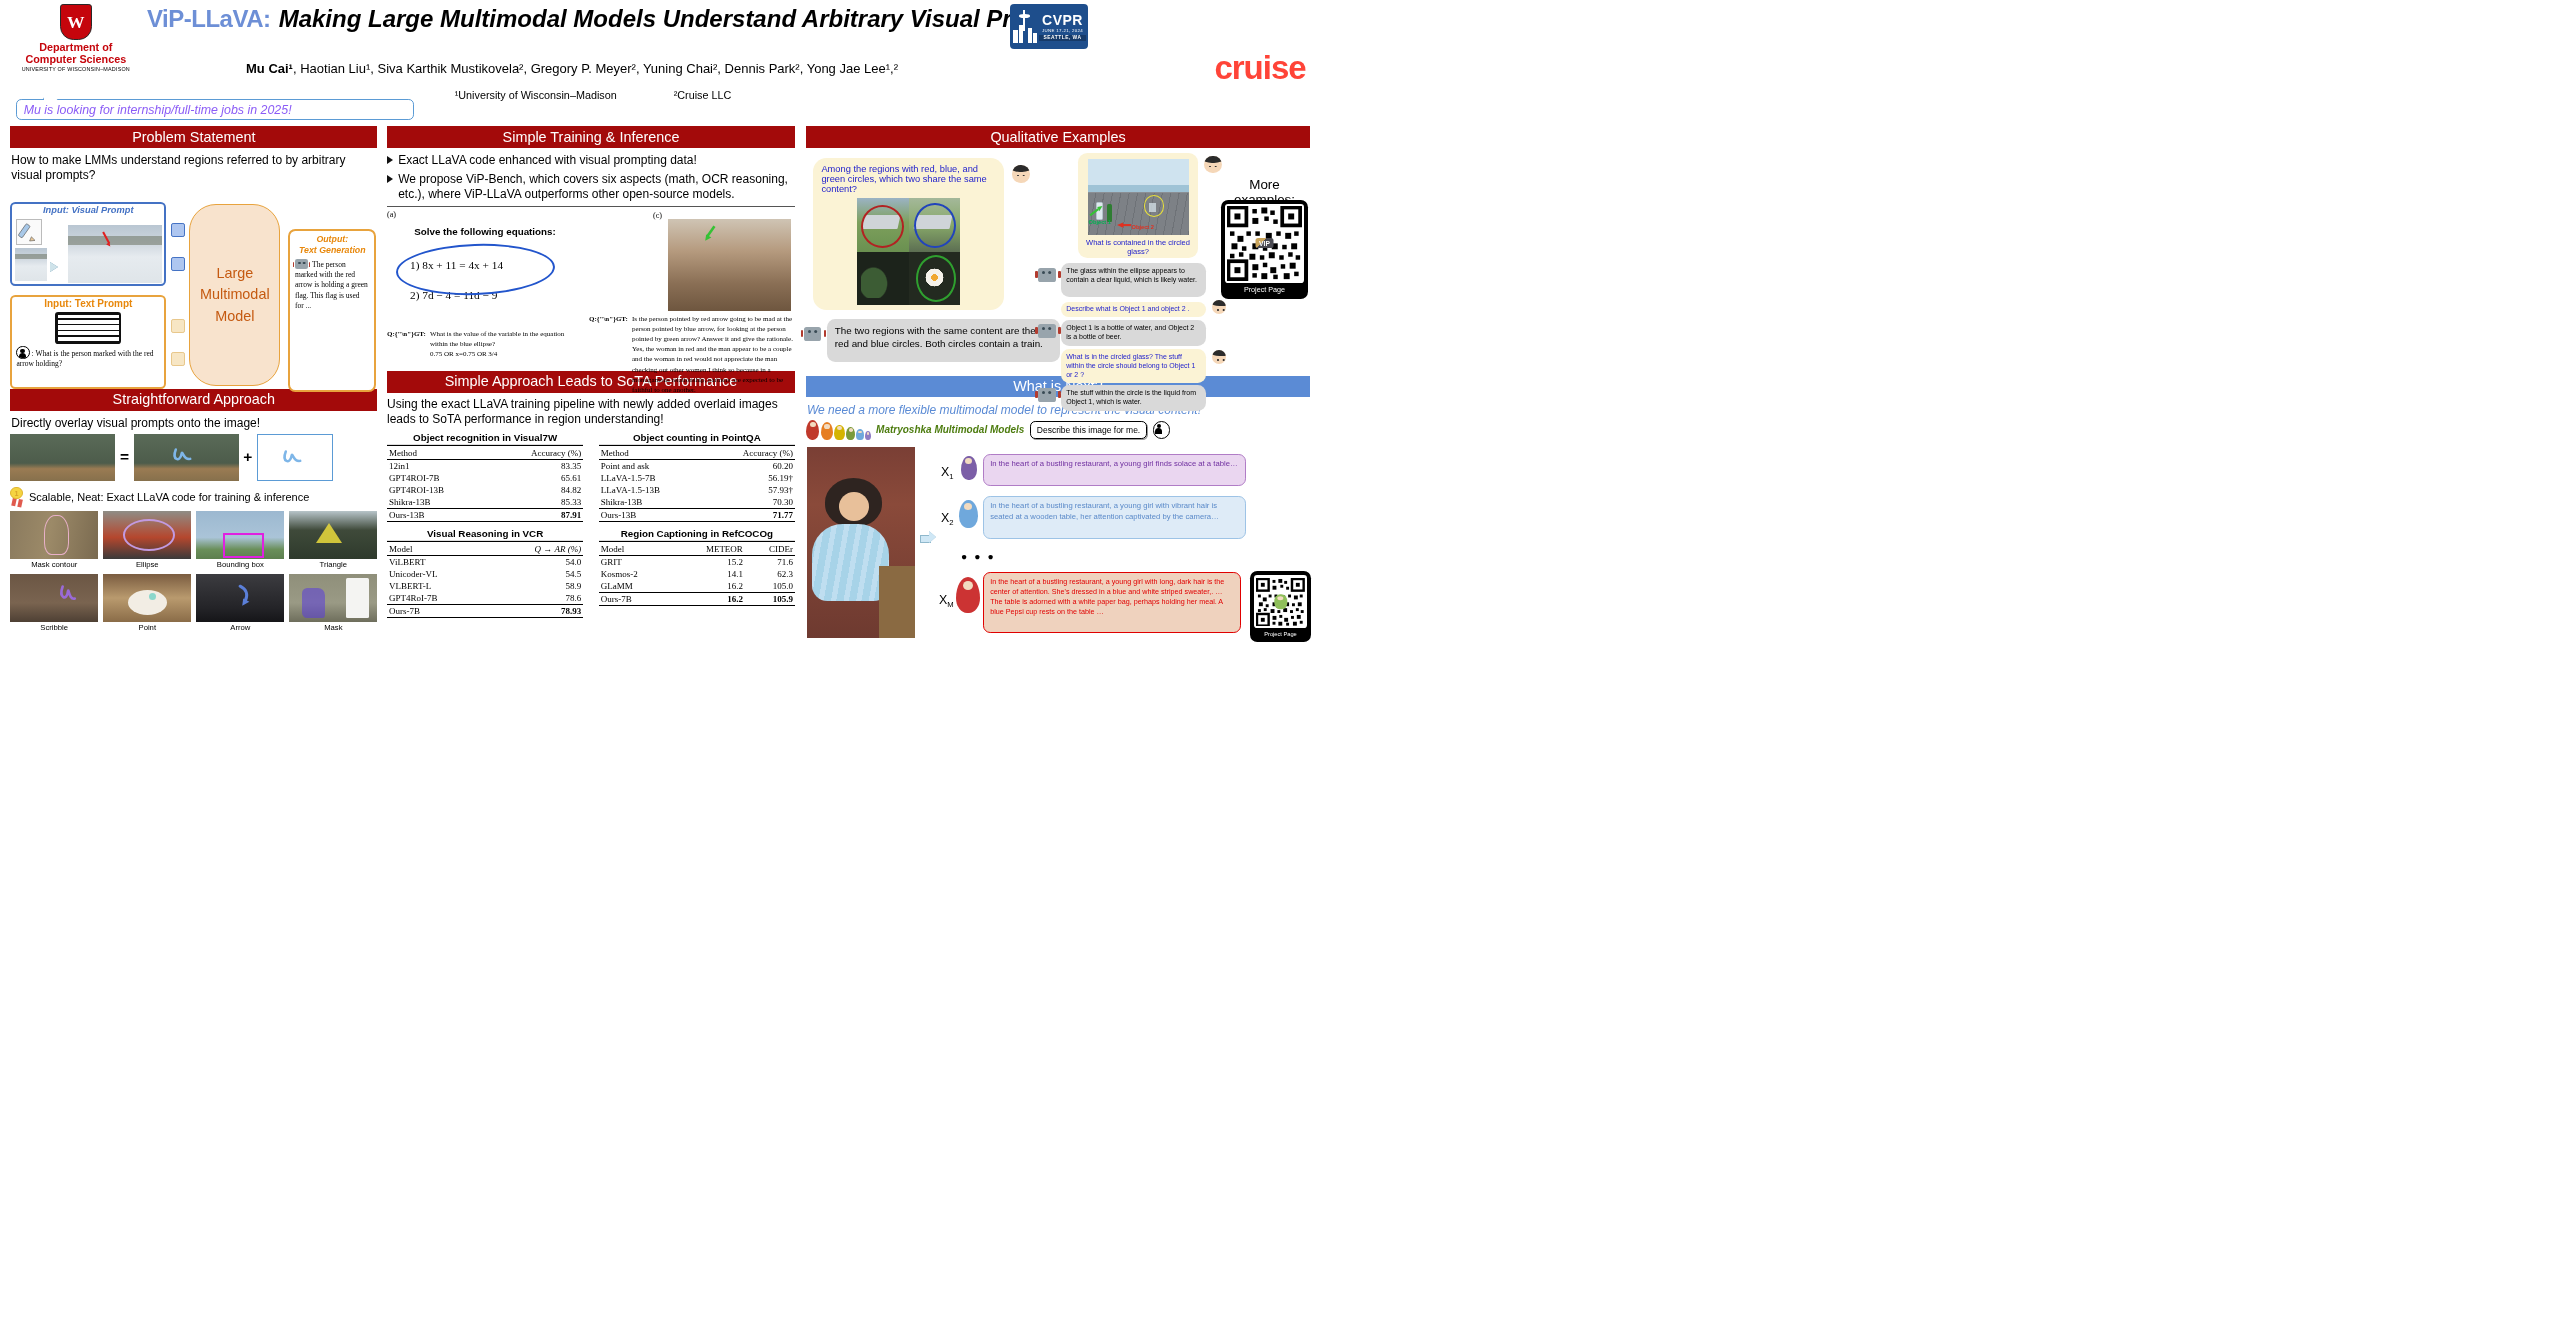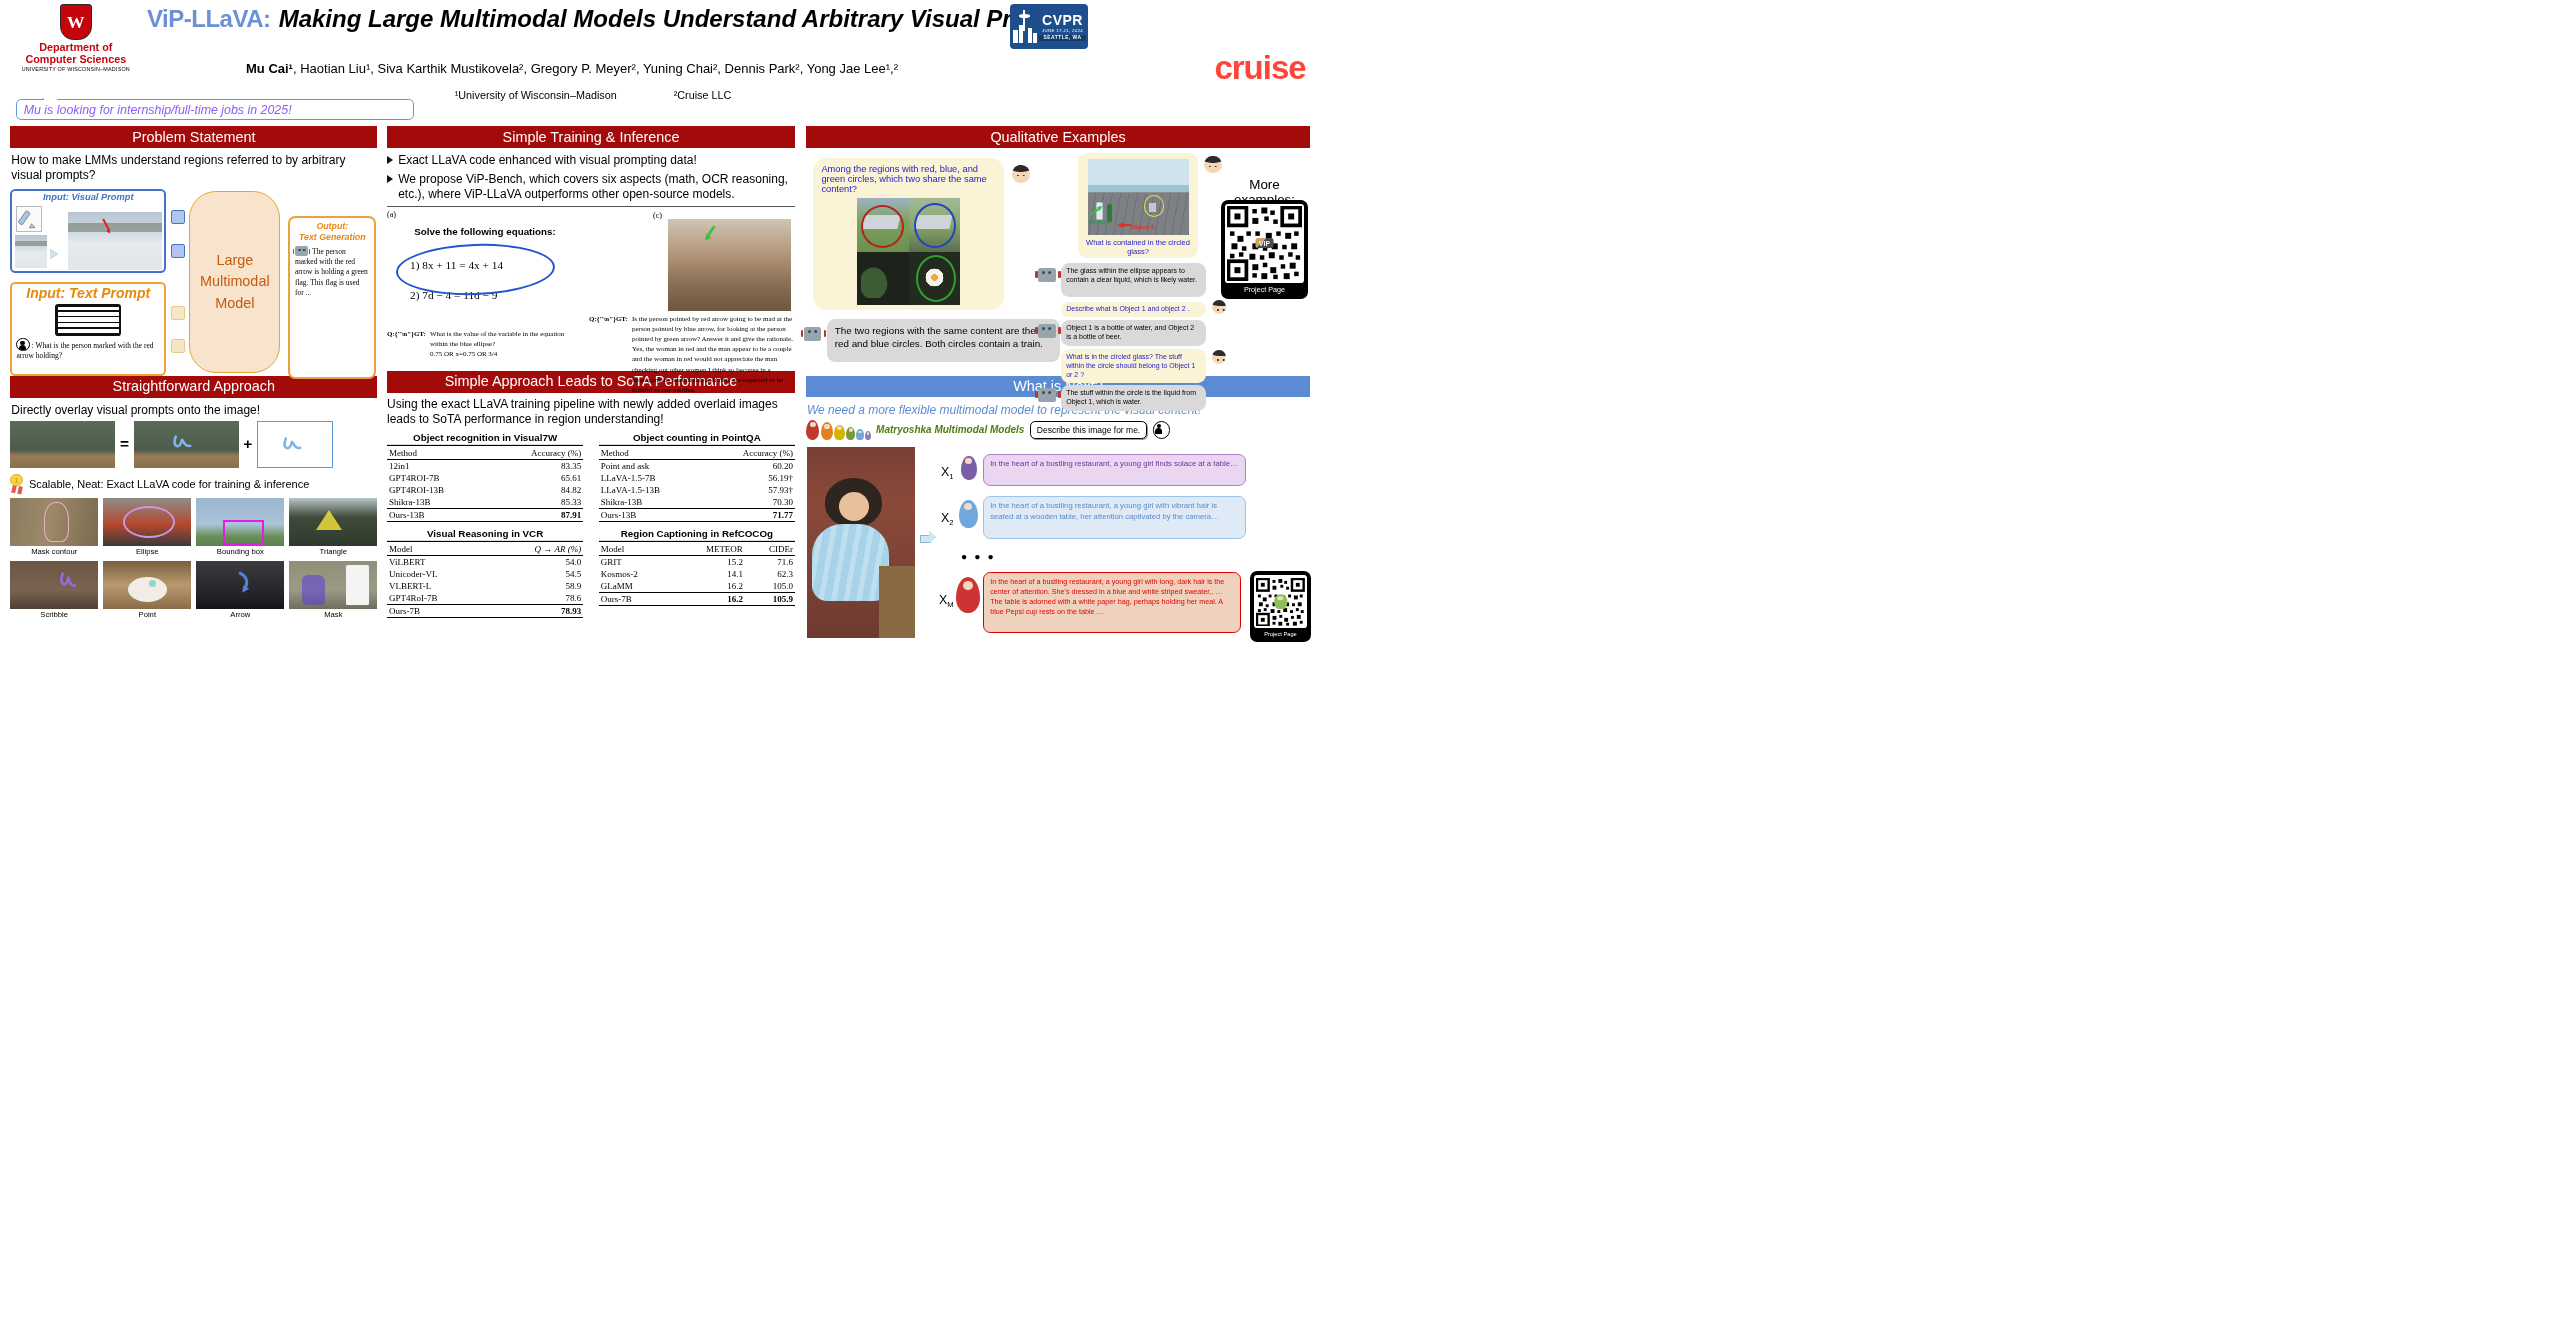--- a/index.html
+++ b/index.html
@@ -39,33 +39,33 @@
   .cruise{position:absolute;right:13.4px;top:49px;font-size:33px;font-weight:800;color:#FF4438;letter-spacing:-1px;}
   
   .col{position:absolute;top:126px;}
   #col1{left:10.3px;width:367px;}
   #col2{left:387px;width:408px;}
   #col3{left:806px;width:504px;}
   .sec-header{background:#A30A0A;color:#fff;text-align:center;font-size:14.4px;padding:2.6px 0 3.1px;}
   .sec-header.blue{background:#5B8BD5;}
   
   .question{font-size:12px;margin:5.2px 1px 3.1px;line-height:1.25;}
-  .diagram{position:relative;height:187px;margin-top:6px;}
+  .diagram{position:relative;height:187px;margin-top:19px;}
   .vp-box{position:absolute;left:0;top:0;width:156px;height:84px;border:2.1px solid #4472C4;border-radius:5.2px;background:#fff;box-sizing:border-box;}
   .vp-label{color:#4472C4;font-weight:700;font-style:italic;font-size:9.3px;text-align:center;margin-top:1px;}
   .pen-icon{position:absolute;left:4.1px;top:15.5px;width:24px;height:24px;border:0.5px solid #bbb;background:#fafafa;}
   .pen-icon svg{width:100%;height:100%;}
   .photo-snow{background:linear-gradient(180deg,#b9c6d2 0%,#cdd6de 30%,#e6ebef 55%,#dfe5e9 100%);position:relative;overflow:hidden;}
   .photo-snow::before{content:"";position:absolute;left:0;top:18%;width:100%;height:16%;background:#6b7263;opacity:.55;}
   .snow-sm{position:absolute;left:3.1px;top:44px;width:32px;height:33px;}
   .snow-lg{position:absolute;left:56px;top:21.6px;width:94px;height:58px;}
   .harrow{position:absolute;left:38px;top:58px;width:0;height:0;border-top:5.7px solid transparent;border-bottom:5.7px solid transparent;border-left:8.2px solid #cfe3ea;filter:drop-shadow(0 0 0.5px #5b8ba8);}
   .red-arrow{position:absolute;left:31px;top:4.1px;width:17.5px;height:20.6px;}
   .tp-box{position:absolute;left:0;top:93px;width:156px;height:94px;border:2.1px solid #E8A33D;border-radius:5.2px;box-sizing:border-box;background:#fff;}
-  .tp-label{color:#E8880C;font-weight:700;font-style:italic;font-size:14px;text-align:center;margin-top:1px;}
+  .tp-label{color:#E8880C;font-weight:700;font-size:10px;text-align:center;margin-top:1px;}
   .kb-icon{width:66px;height:32px;margin:3.1px auto 2.1px;background:#101010;border-radius:3.1px;padding:2.6px;box-sizing:border-box;}
   .kb-keys{width:100%;height:100%;background:
       repeating-linear-gradient(0deg,#fff 0 4.1px,#101010 4.1px 5.7px),
       repeating-linear-gradient(90deg,rgba(16,16,16,0) 0 5.2px,#101010 5.2px 6.7px);background-color:#fff;}
   .tp-text{font-family:"Liberation Serif",serif;font-size:7.5px;margin:2.1px 4.1px;line-height:1.3;}
   .user-icon{display:inline-block;width:11.3px;height:11.3px;border:1px solid #000;border-radius:50%;position:relative;vertical-align:-3.1px;overflow:hidden;}
   .user-icon::before{content:"";position:absolute;left:3.1px;top:1.5px;width:4.1px;height:4.1px;border-radius:50%;background:#000;}
   .user-icon::after{content:"";position:absolute;left:1.5px;top:6.2px;width:7.2px;height:5.2px;border-radius:4.1px 4.1px 0 0;background:#000;}
   .tok{position:absolute;width:12px;height:12px;border-radius:2.1px;}
   .tok.blue{background:#AEC6F0;border:1px solid #4472C4;}

